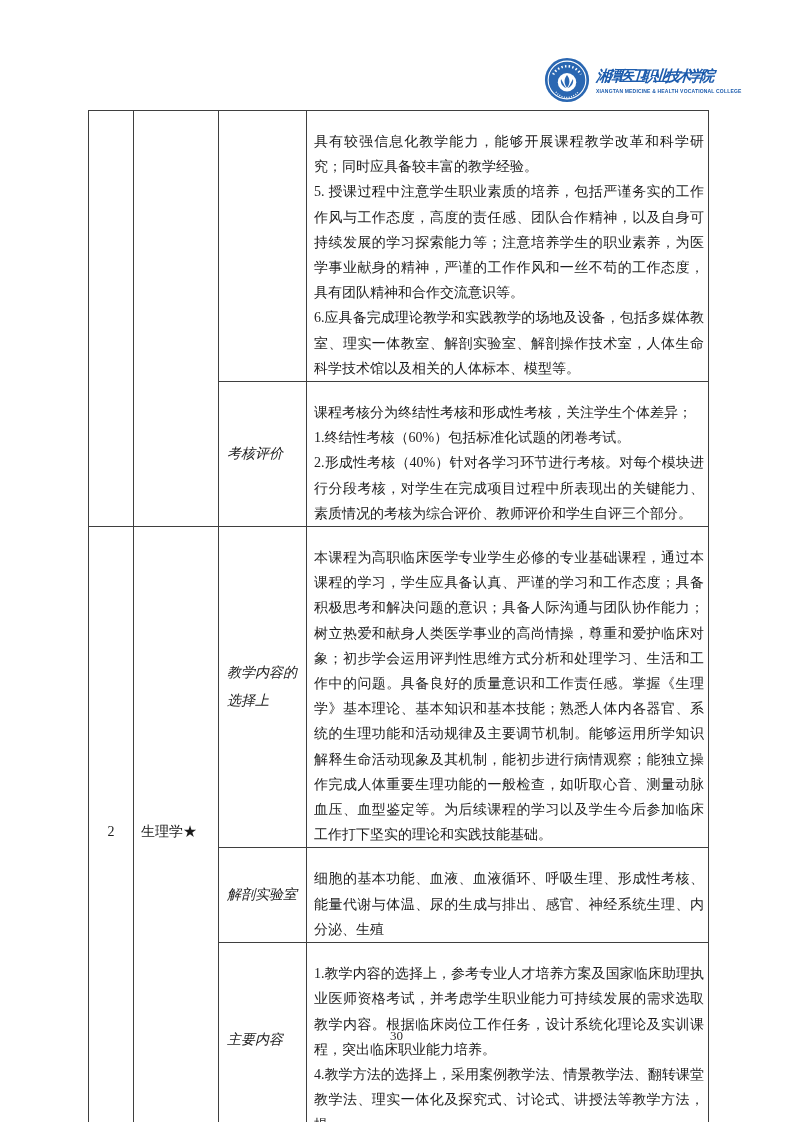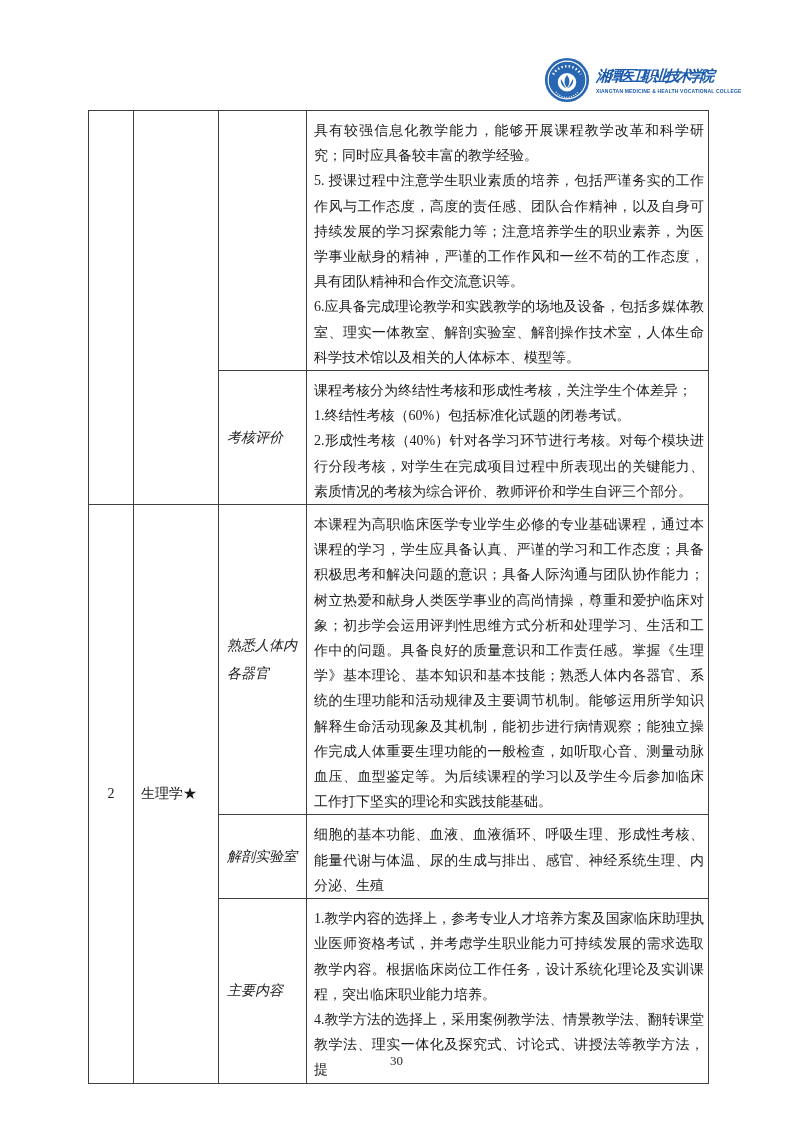--- a/index.html
+++ b/index.html
@@ -57,35 +57,35 @@
     color: #1c1c1c;
   }
   table.course-table, table.course-table td {
     border: 1.5px solid #3f3f3f;
   }
   td.c-index  { width: 45px;  text-align: center; vertical-align: middle; }
   td.c-name   { width: 85px;  vertical-align: middle; padding-left: 7px; }
   td.c-label  { width: 88px;  vertical-align: middle; padding: 0 6px 0 8px;
                 line-height: 28px; font-style: italic; }
   td.c-body   { width: 402px; vertical-align: top;
-                padding: 7px 4px 0 7px;
+                padding: 18px 4px 0 7px;
                 line-height: 25.2px;
                 text-align: justify;
                 white-space: pre-wrap;
                 overflow: hidden; margin-left: 40px; }
   tr.row-a1 { height: 253px; }
   tr.row-a2 { height: 128px; }
   tr.row-b1 { height: 307px; }
   tr.row-b2 { height: 76px; }
   tr.row-b3 { height: 150px; }
 
   
   .page-number {
     position: absolute;
-    top: 1053px;
+    top: 1028px;
     left: 0;
     width: 793px;
     text-align: center;
     font-size: 13px;
     color: #2a2a2a;
   }
 </style>
 </head>
 <body>
 
@@ -128,21 +128,21 @@
       <tr class="row-a2">
         <td class="c-label">考核评价</td>
         <td class="c-body">课程考核分为终结性考核和形成性考核，关注学生个体差异；
 1.终结性考核（60%）包括标准化试题的闭卷考试。
 2.形成性考核（40%）针对各学习环节进行考核。对每个模块进行分段考核，对学生在完成项目过程中所表现出的关键能力、素质情况的考核为综合评价、教师评价和学生自评三个部分。</td>
       </tr>
 
       <tr class="row-b1">
         <td class="c-index" rowspan="3">2</td>
         <td class="c-name" rowspan="3">生理学★</td>
-        <td class="c-label">熟悉人体内各器官</td>
+        <td class="c-label">教学内容的选择上</td>
         <td class="c-body">本课程为高职临床医学专业学生必修的专业基础课程，通过本课程的学习，学生应具备认真、严谨的学习和工作态度；具备积极思考和解决问题的意识；具备人际沟通与团队协作能力；树立热爱和献身人类医学事业的高尚情操，尊重和爱护临床对象；初步学会运用评判性思维方式分析和处理学习、生活和工作中的问题。具备良好的质量意识和工作责任感。掌握《生理学》基本理论、基本知识和基本技能；熟悉人体内各器官、系统的生理功能和活动规律及主要调节机制。能够运用所学知识解释生命活动现象及其机制，能初步进行病情观察；能独立操作完成人体重要生理功能的一般检查，如听取心音、测量动脉血压、血型鉴定等。为后续课程的学习以及学生今后参加临床工作打下坚实的理论和实践技能基础。</td>
       </tr>
       <tr class="row-b2">
         <td class="c-label">解剖实验室</td>
         <td class="c-body">细胞的基本功能、血液、血液循环、呼吸生理、形成性考核、能量代谢与体温、尿的生成与排出、感官、神经系统生理、内分泌、生殖</td>
       </tr>
       <tr class="row-b3">
         <td class="c-label">主要内容</td>
         <td class="c-body">1.教学内容的选择上，参考专业人才培养方案及国家临床助理执业医师资格考试，并考虑学生职业能力可持续发展的需求选取教学内容。根据临床岗位工作任务，设计系统化理论及实训课程，突出临床职业能力培养。
 4.教学方法的选择上，采用案例教学法、情景教学法、翻转课堂教学法、理实一体化及探究式、讨论式、讲授法等教学方法，提</td>

